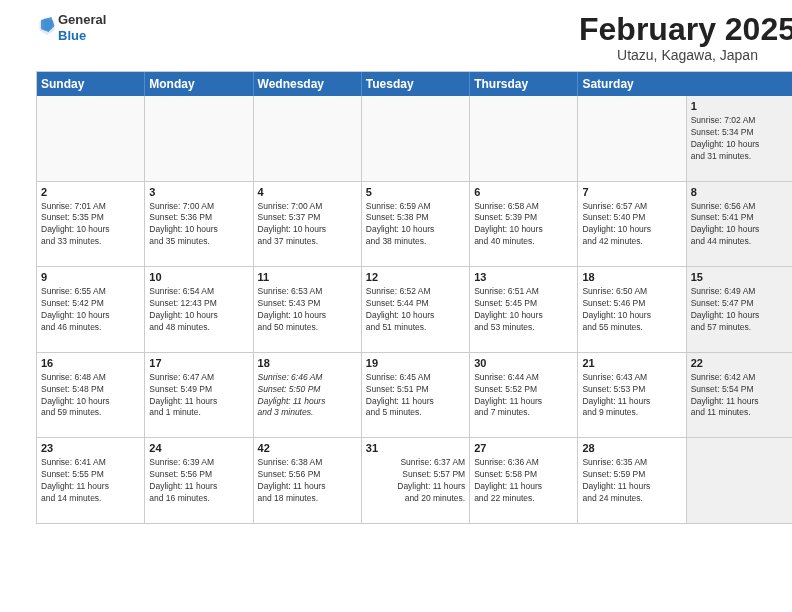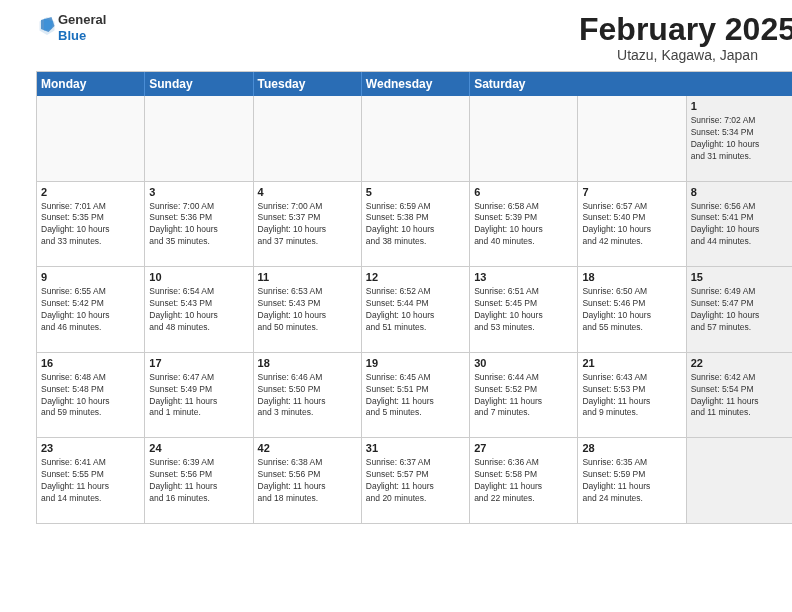--- a/index.html
+++ b/index.html
@@ -132,24 +132,25 @@
       </div>
     </div>
     <div class="title-block">
       <div class="cal-title">February 2025</div>
       <div class="cal-subtitle">Utazu, Kagawa, Japan</div>
     </div>
   </div>
 
   <div class="calendar">
     <div class="cal-header-row">
-    <div class="cal-header-cell">Monday</div>
-        <div class="cal-header-cell">Sunday</div>
+    <div class="cal-header-cell">Sunday</div>
+        <div class="cal-header-cell">Monday</div>
+        <div class="cal-header-cell">Wednesday</div>
         <div class="cal-header-cell">Tuesday</div>
-        <div class="cal-header-cell">Wednesday</div>
+        <div class="cal-header-cell">Thursday</div>
         <div class="cal-header-cell">Saturday</div>
       </div>
     <div class="cal-body">
     <div class="cal-row">
           <div class="cal-cell empty"></div>
           <div class="cal-cell empty"></div>
           <div class="cal-cell empty"></div>
           <div class="cal-cell empty"></div>
           <div class="cal-cell empty"></div>
           <div class="cal-cell empty"></div>
@@ -216,21 +217,21 @@
           <div class="cal-cell">
             <span class="day-num">9</span>
             <div class="cell-text" style="white-space: pre-line;">Sunrise: 6:55 AM
 Sunset: 5:42 PM
 Daylight: 10 hours
 and 46 minutes.</div>
           </div>
           <div class="cal-cell">
             <span class="day-num">10</span>
             <div class="cell-text" style="white-space: pre-line;">Sunrise: 6:54 AM
-Sunset: 5:43 PM
+Sunset: 12:43 PM
 Daylight: 10 hours
 and 48 minutes.</div>
           </div>
           <div class="cal-cell">
             <span class="day-num">11</span>
             <div class="cell-text" style="white-space: pre-line;">Sunrise: 6:53 AM
 Sunset: 5:43 PM
 Daylight: 10 hours
 and 50 minutes.</div>
           </div>
@@ -273,21 +274,21 @@
           </div>
           <div class="cal-cell">
             <span class="day-num">17</span>
             <div class="cell-text" style="white-space: pre-line;">Sunrise: 6:47 AM
 Sunset: 5:49 PM
 Daylight: 11 hours
 and 1 minute.</div>
           </div>
           <div class="cal-cell">
             <span class="day-num">18</span>
-            <div class="cell-text" style="white-space: pre-line;">Sunrise: 6:46 AM
+            <div class="cell-text" style="white-space: pre-line; font-style: italic;">Sunrise: 6:46 AM
 Sunset: 5:50 PM
 Daylight: 11 hours
 and 3 minutes.</div>
           </div>
           <div class="cal-cell">
             <span class="day-num">19</span>
             <div class="cell-text" style="white-space: pre-line;">Sunrise: 6:45 AM
 Sunset: 5:51 PM
 Daylight: 11 hours
 and 5 minutes.</div>
@@ -331,21 +332,21 @@
           </div>
           <div class="cal-cell">
             <span class="day-num">42</span>
             <div class="cell-text" style="white-space: pre-line;">Sunrise: 6:38 AM
 Sunset: 5:56 PM
 Daylight: 11 hours
 and 18 minutes.</div>
           </div>
           <div class="cal-cell">
             <span class="day-num">31</span>
-            <div class="cell-text" style="white-space: pre-line;">Sunrise: 6:37 AM
+            <div class="cell-text" style="white-space: pre-line; text-align: right;">Sunrise: 6:37 AM
 Sunset: 5:57 PM
 Daylight: 11 hours
 and 20 minutes.</div>
           </div>
           <div class="cal-cell">
             <span class="day-num">27</span>
             <div class="cell-text" style="white-space: pre-line;">Sunrise: 6:36 AM
 Sunset: 5:58 PM
 Daylight: 11 hours
 and 22 minutes.</div>

